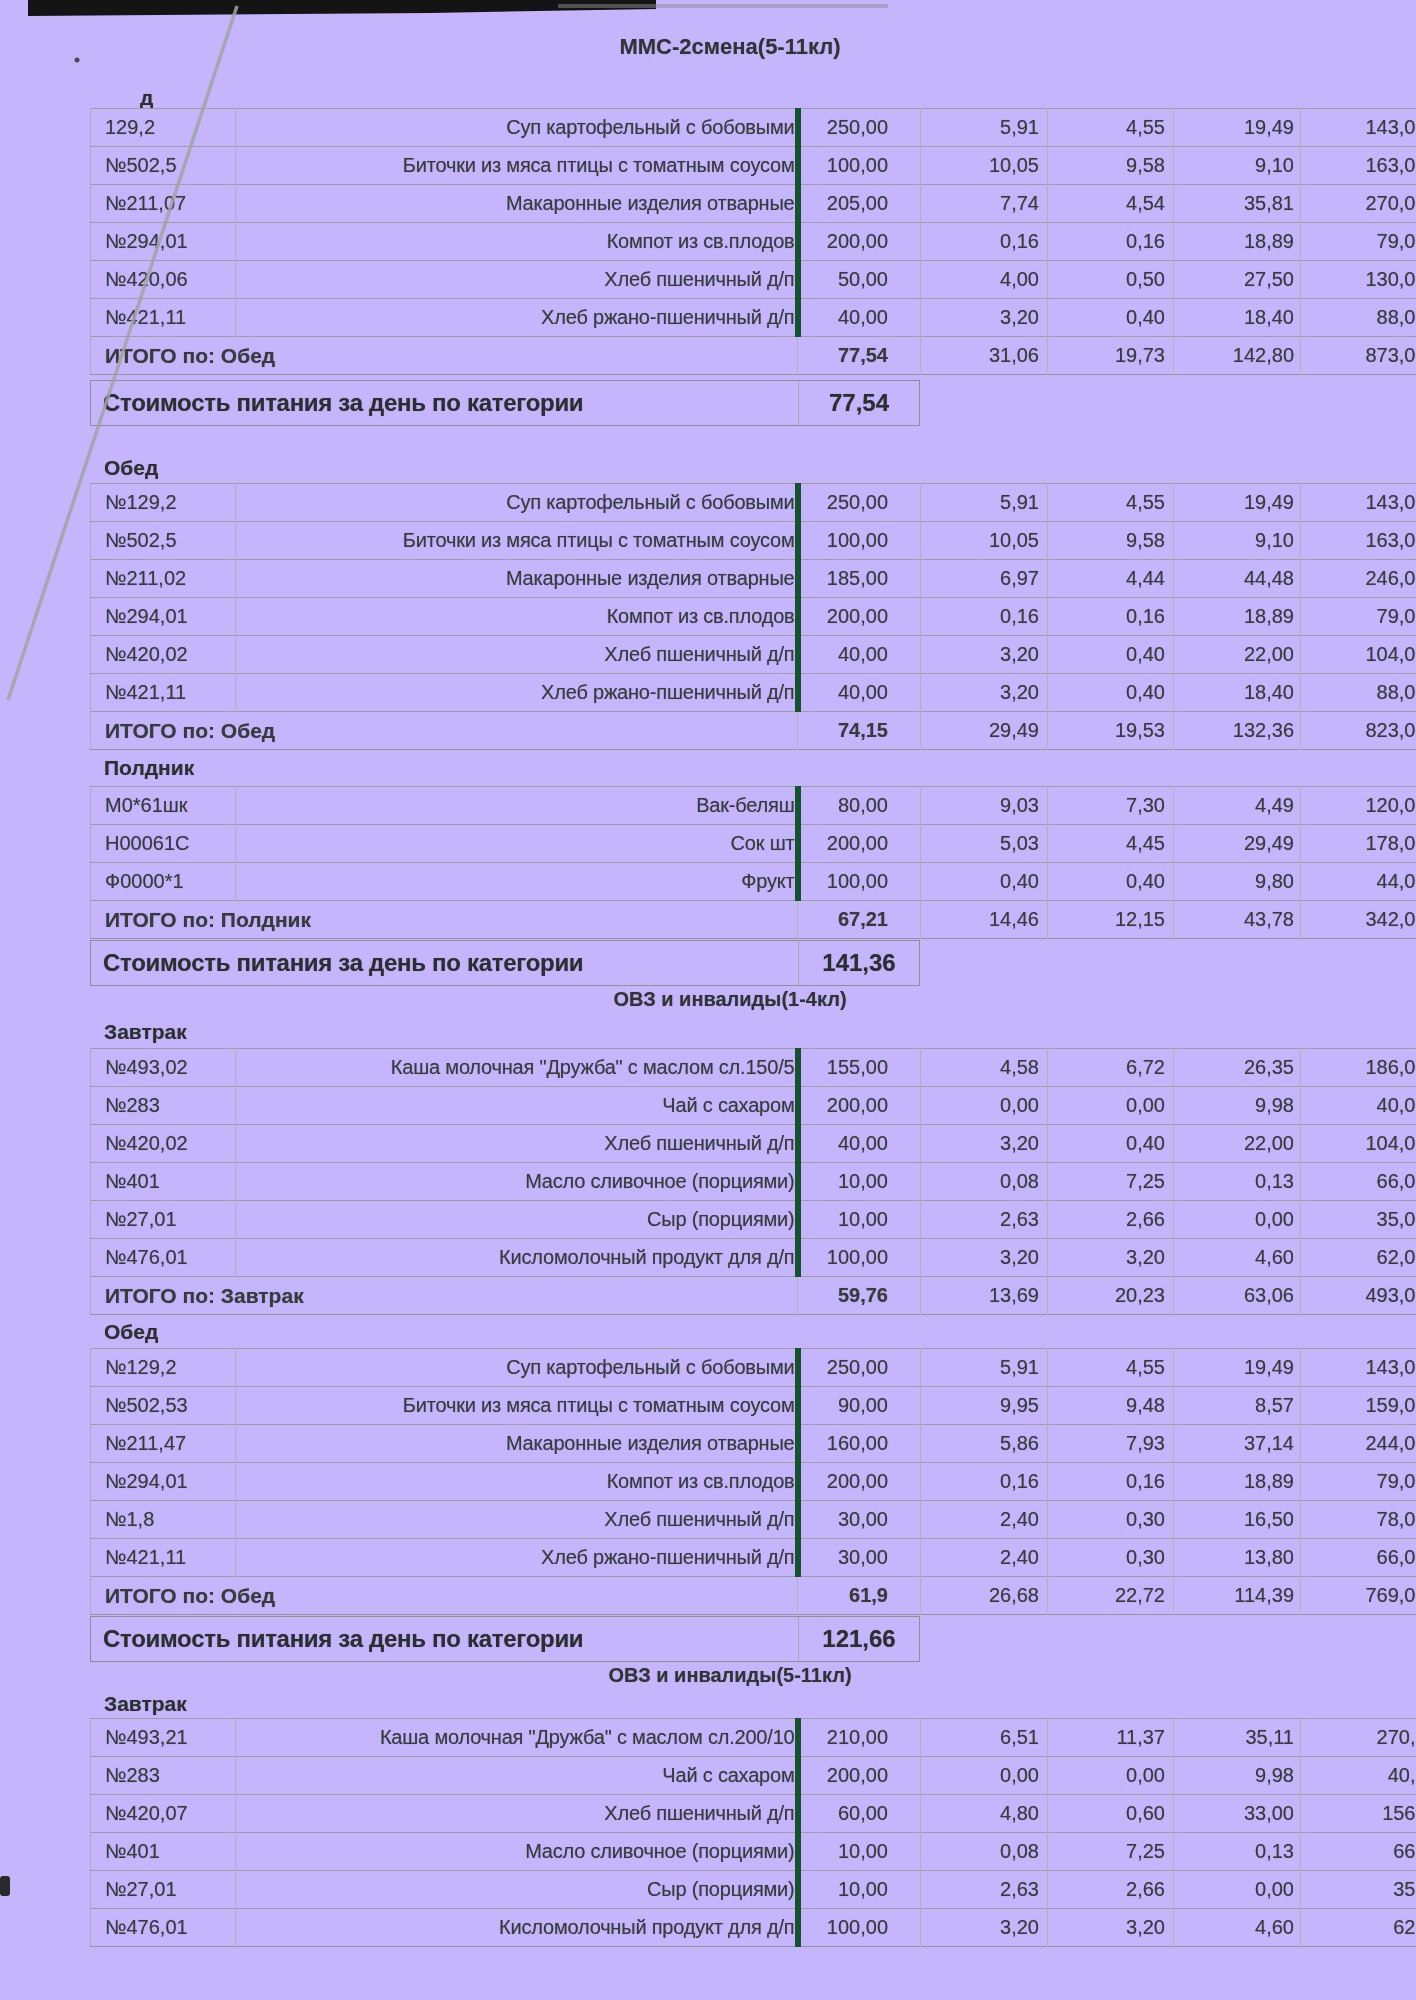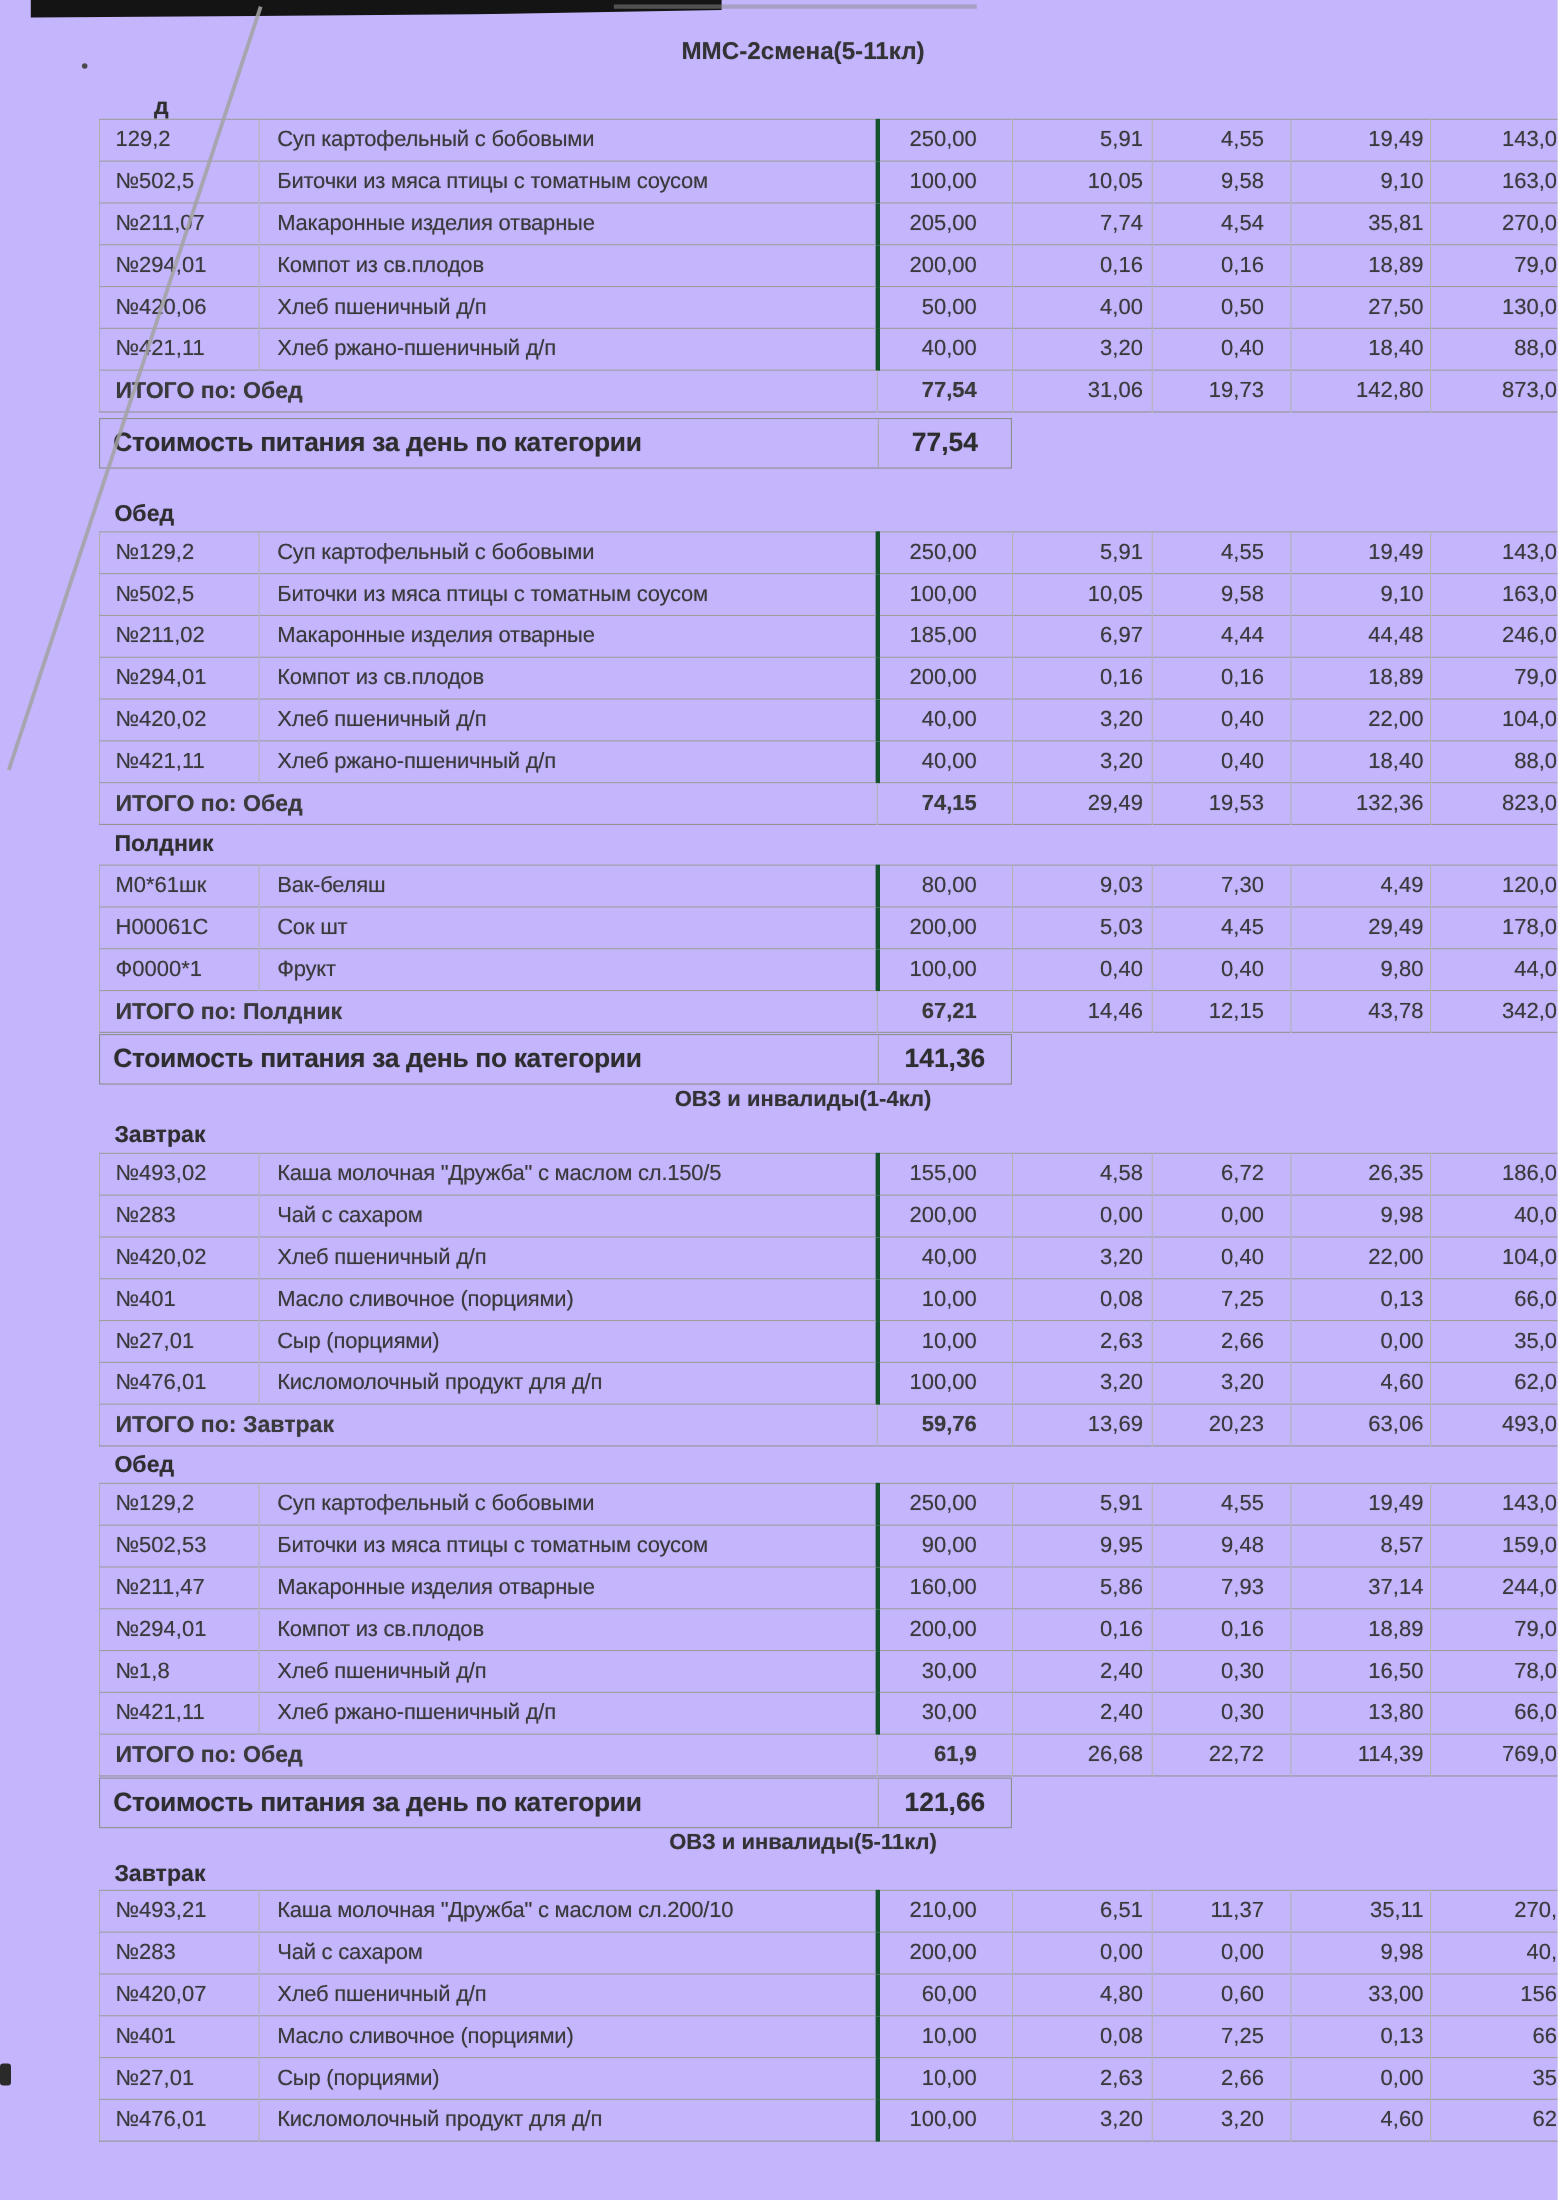--- a/index.html
+++ b/index.html
@@ -29,25 +29,25 @@
     border-collapse:collapse; table-layout:fixed;
     border-left:1px solid #b0b0b0; border-bottom:1px solid #949494;
     font-size:20px;
   }
   .menu td {
     height:37px; padding:0; vertical-align:middle;
     border-top:1px solid #9e9e9e;
     overflow:hidden; white-space:nowrap;
   }
   .menu td.code { padding-left:14px; border-right:1px solid #b3b3b3; }
-  .menu td.name { padding-left:16px; border-right:4px solid #14532d; letter-spacing:-0.2px; }
+  .menu td.name { padding-left:16px; border-right:6px solid #14532d; letter-spacing:-0.2px;text-align:right; }
   .menu td.num  { text-align:right; font-variant-numeric:tabular-nums; }
   .menu td.qty  { padding-right:32px; border-right:1px solid #b3b3b3; }
   .menu td.n1   { padding-right:8px;  border-right:1px solid #b3b3b3; }
-  .menu td.n2   { padding-right:24px;  border-right:1px solid #b3b3b3; }
+  .menu td.n2   { padding-right:8px;  border-right:1px solid #b3b3b3; }
   .menu td.n3   { padding-right:6px;  border-right:1px solid #b3b3b3; }
   .menu td.n4   { padding-right:45px; }
   .menu tr.total td.tlabel { font-weight:bold; font-size:21px; padding-left:14px; border-right:1px solid #b3b3b3; }
   .menu tr.total td.qty    { font-weight:bold; }
 
   .daycost {
     position:absolute; left:90px; width:830px; height:46px;
     border:1px solid #8f8f8f; display:flex; align-items:center;
     box-sizing:border-box;
   }

